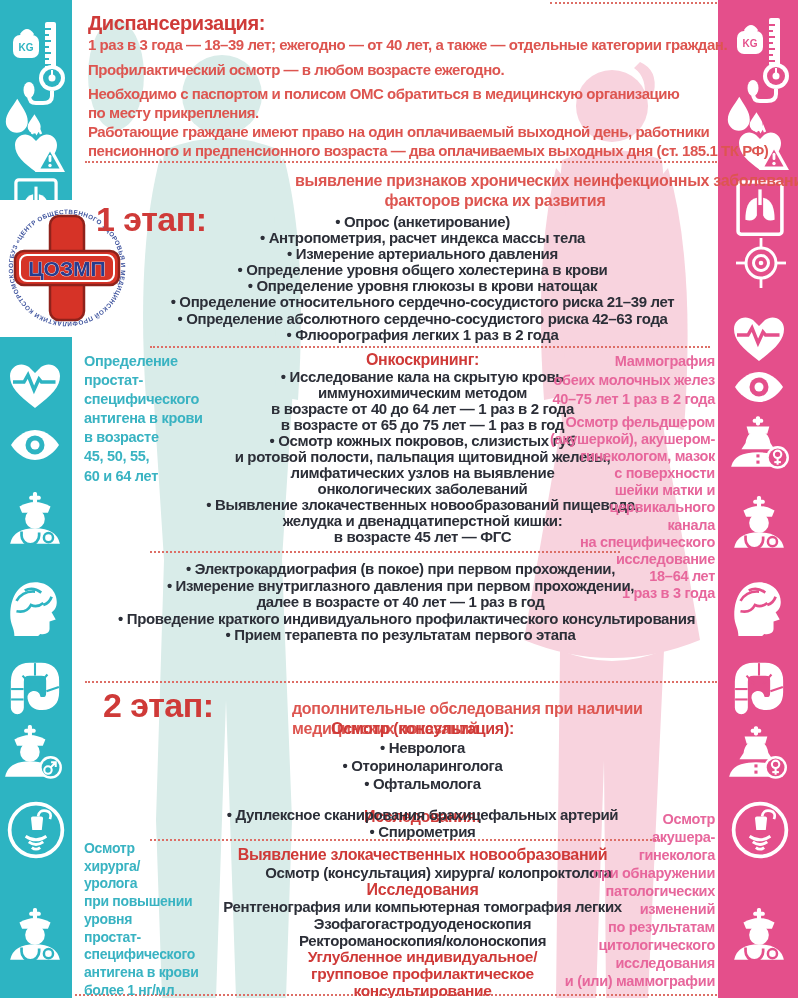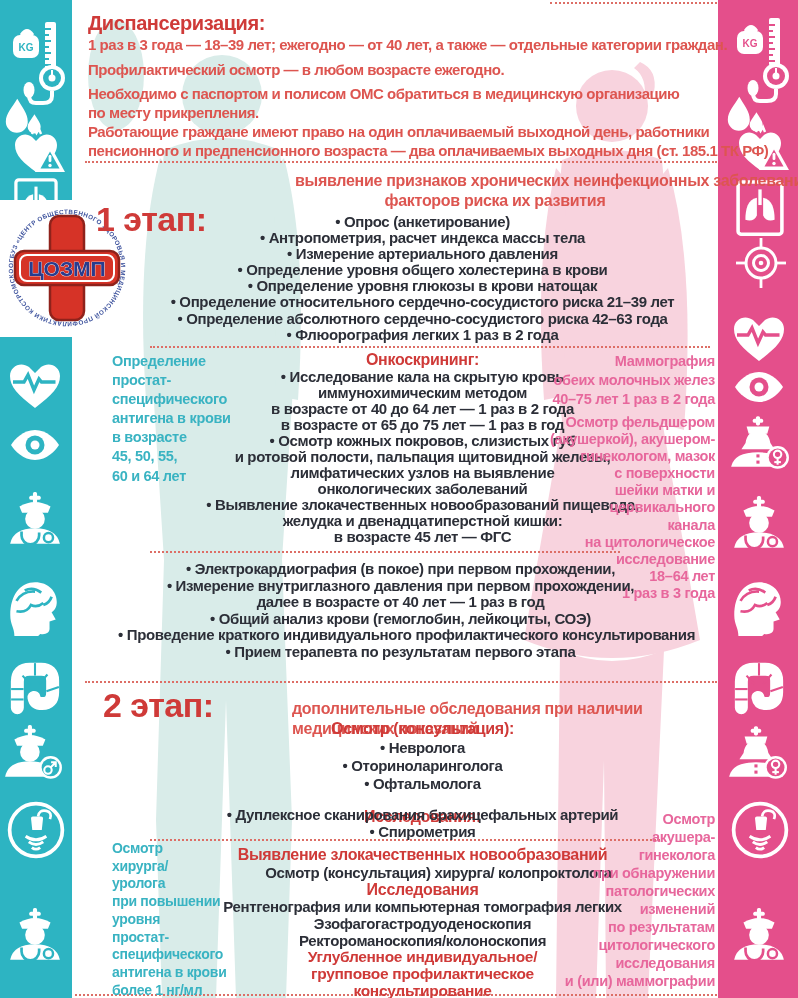--- a/index.html
+++ b/index.html
@@ -28,21 +28,21 @@
   .tb{position:absolute;}
   .tb div{white-space:nowrap;}
   .h-title{left:88px;top:12px;font-size:20px;font-weight:bold;color:var(--red-strong);letter-spacing:-0.4px;}
   .p-red{left:88px;width:640px;font-size:15px;font-weight:bold;color:var(--red-body);line-height:18.5px;letter-spacing:-0.45px;}
   .sep{position:absolute;height:0;border-top:2px dotted #dd6e66;}
   .stage-label{font-size:34px;font-weight:bold;color:var(--red-strong);letter-spacing:-0.5px;}
   .stage-sub{font-size:16px;font-weight:bold;color:var(--red-body);line-height:19.5px;text-align:center;letter-spacing:-0.3px;}
   .c-list{width:565px;text-align:center;color:var(--dark);font-size:15px;font-weight:bold;letter-spacing:-0.35px;}
   .c-head{width:565px;text-align:center;color:var(--red-strong);font-size:16px;font-weight:bold;letter-spacing:-0.3px;}
   .c-line{width:565px;text-align:center;color:var(--dark);font-size:15px;font-weight:bold;letter-spacing:-0.35px;}
-  .side-teal{color:var(--teal-text);font-size:14.5px;font-weight:bold;letter-spacing:-0.3px;margin-left:28px;}
+  .side-teal{color:var(--teal-text);font-size:14.5px;font-weight:bold;letter-spacing:-0.3px;}
   .side-pink{color:var(--pink-text);font-size:14.5px;font-weight:bold;text-align:right;letter-spacing:-0.3px;}
   .logo-box{position:absolute;left:0;top:200px;width:134px;height:137px;background:#fff;}
   .logo-box svg{width:134px;height:137px;display:block;}
   .ring-text{font-size:6.3px;font-weight:bold;fill:var(--logo-blue);letter-spacing:0.45px;}
   .logo-acr{font-size:21px;font-weight:bold;fill:#273c8f;stroke:#fff;stroke-width:0.7;paint-order:stroke;}
 </style>
 </head>
 <body>
 
 <div class="page">
@@ -450,31 +450,30 @@
       <div>40–75 лет 1 раз в 2 года</div>
     </div>
   <div class="tb side-pink" style="left:545px;top:414px;width:170px;line-height:17.1px;">
       <div>Осмотр фельдшером</div>
       <div>(акушеркой), акушером-</div>
       <div>гинекологом, мазок</div>
       <div>с поверхности</div>
       <div>шейки матки и</div>
       <div>цервикального</div>
       <div>канала</div>
-      <div>на цитологическое</div>
+      <div>на специфического</div>
       <div>исследование</div>
       <div>18–64 лет</div>
       <div>1 раз в 3 года</div>
     </div>
 
   <div class="tb c-list" style="left:118px;top:561px;line-height:16.6px;">
       <div>• Электрокардиография (в покое) при первом прохождении,</div>
       <div>• Измерение внутриглазного давления при первом прохождении,</div>
       <div>далее в возрасте от 40 лет — 1 раз в год</div>
-      <div>• Общий анализ крови (гемоглобин, лейкоциты, СОЭ)</div>
       <div>• Проведение краткого индивидуального профилактического консультирования</div>
       <div>• Прием терапевта по результатам первого этапа</div>
     </div>
 
   <div class="tb stage-label" style="left:103px;top:686px;">2 этап:</div>
   <div class="tb stage-sub" style="left:292px;top:699px;width:410px;text-align:left;">дополнительные обследования при наличии медицинских показаний</div>
   <div class="tb c-head" style="left:140px;top:720px;">Осмотр (консультация):</div>
   <div class="tb c-list" style="left:140px;top:739px;line-height:18px;">
       <div>• Невролога</div>
       <div>• Оториноларинголога</div>

